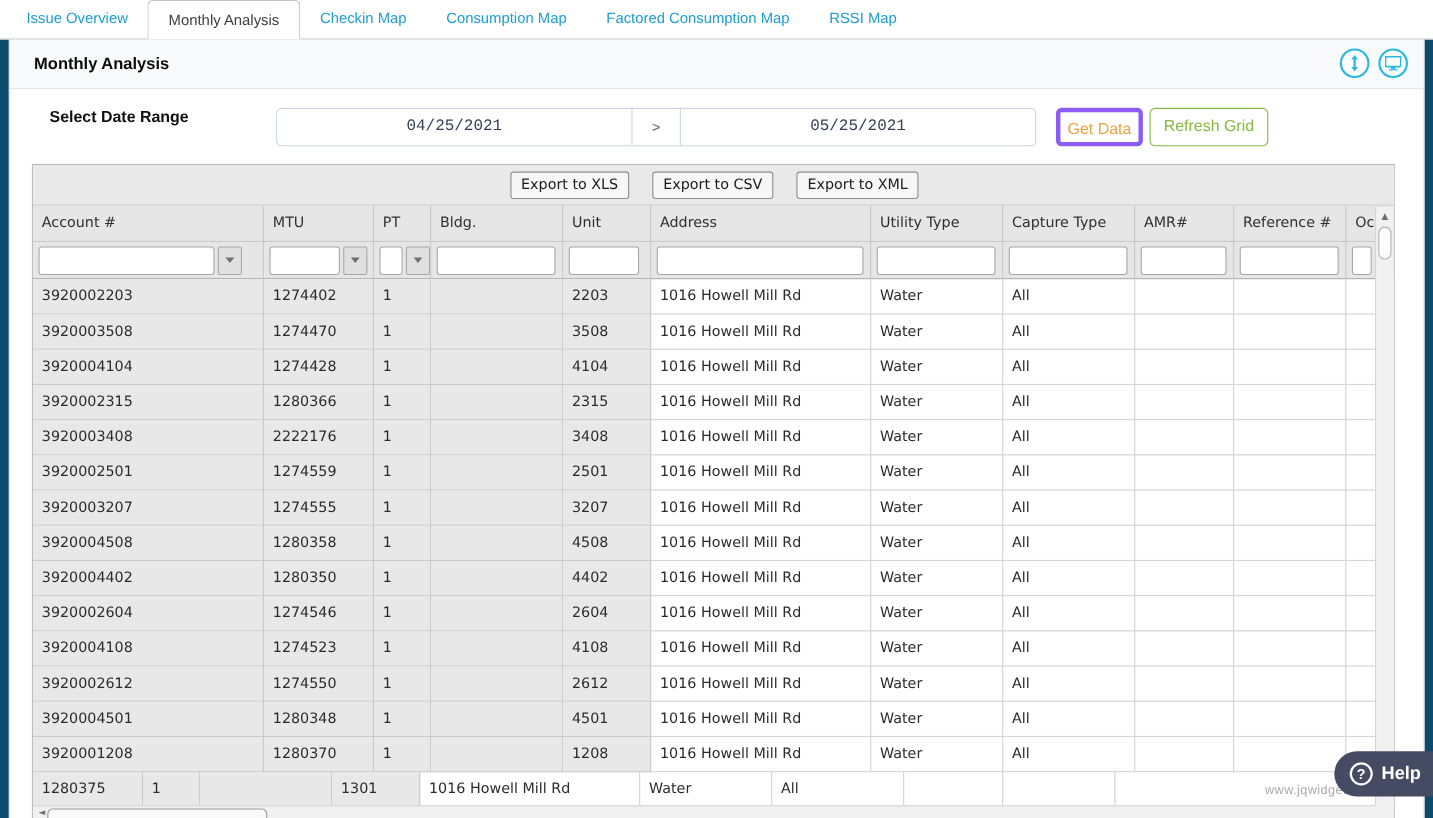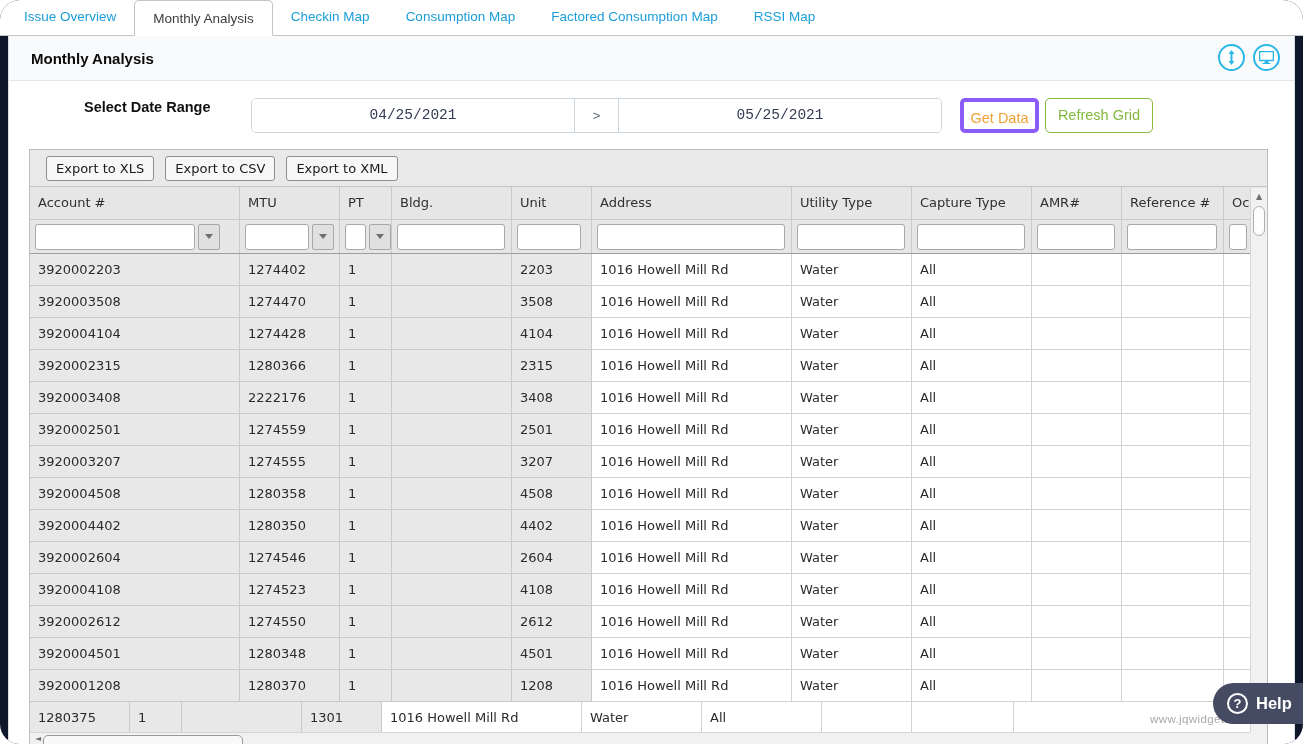--- a/index.html
+++ b/index.html
@@ -1,19 +1,19 @@
 <!DOCTYPE html>
 <html><head>
 <meta charset="utf-8">
 <style>
   * { margin:0; padding:0; box-sizing:border-box; }
   html,body { background:#fff; }
   .page {
     position:relative; width:1303px; height:744px; overflow:hidden;
-    background:#0f172a; font-family:"Liberation Sans", sans-serif;border-radius:20px;
+    background:#0c4a6e; font-family:"Liberation Sans", sans-serif;
   }
 
   
   .tabbar {
     position:absolute; left:0; top:0; width:1303px; height:36px;
     background:#fff; border-bottom:1px solid #c6c6c6;
     display:flex; align-items:flex-end; padding-left:6px;
   }
   .tab {
     height:36px; line-height:35px; padding:0 18px; font-size:13.5px;
@@ -37,21 +37,21 @@
   }
   .panel-title { margin-left:22px; font-size:15px; font-weight:bold; color:#0b0b0b; }
   .hdr-icons { position:absolute; right:14px; top:8px; display:flex; gap:8px; }
   .circle-btn {
     width:27px; height:27px; border:2px solid #29b7e8; border-radius:50%;
     background:#fff; display:flex; align-items:center; justify-content:center; cursor:pointer;
   }
   .circle-btn svg { display:block; }
 
   
-  .dr-label { position:absolute; left:36px; top:63px; font-size:14.5px; font-weight:bold; color:#101010;margin-left:39px; }
+  .dr-label { position:absolute; left:36px; top:63px; font-size:14.5px; font-weight:bold; color:#101010; }
   .date-control {
     position:absolute; left:242px; top:62px; width:691px; height:35px;
     border:1px solid #ccd4dd; border-radius:5px; background:#fff;
     display:flex; overflow:hidden;
   }
   .date-seg {
     flex:1; text-align:center; line-height:33px; font-size:14.5px; color:#333c55;
     background:#fff; cursor:pointer;font-family:Liberation Mono, monospace;
   }
   .date-arrow {
@@ -67,21 +67,21 @@
   .btn-refresh { left:1036px; width:108px; border:1px solid #85b940; color:#85b940; }
 
   
   .grid {
     position:absolute; left:20px; top:113px; width:1239px; height:596px;
     border:1px solid #bdbdbd; background:#fff; overflow:hidden;
     font-family:"DejaVu Sans", sans-serif; font-size:13px; color:#2b2b2b;
   }
   .grid-toolbar {
     height:37px; background:#e9e9e9; border-bottom:1px solid #c6c6c6;
-    display:flex; align-items:center; padding-left:16px; gap:11px;
+    display:flex; align-items:center; padding-left:2px; gap:21px;justify-content:center;
   }
   .export-btn {
     background:#f7f7f7; border:1px solid #8f8f8f; border-radius:3px;
     padding:4px 9px; font-size:13px; color:#1a1a1a; cursor:pointer;
     font-family:"DejaVu Sans", sans-serif;
   }
   .grid-header-row { display:flex; height:33px; background:#e6e6e6; }
   .hcell {
     border-right:1px solid #c9c9c9; border-bottom:1px solid #c9c9c9;
     line-height:32px; padding-left:8px; color:#2f2f2f; white-space:nowrap; overflow:hidden;

